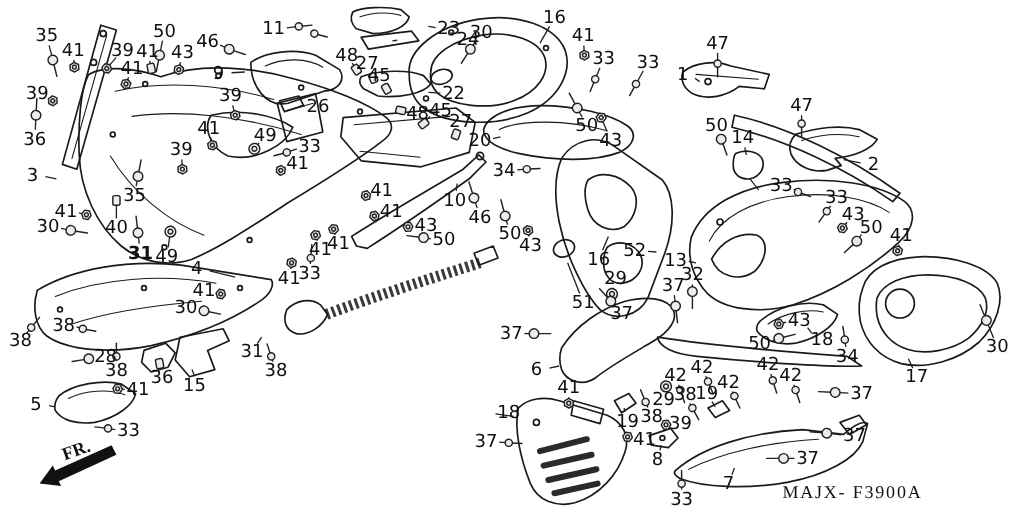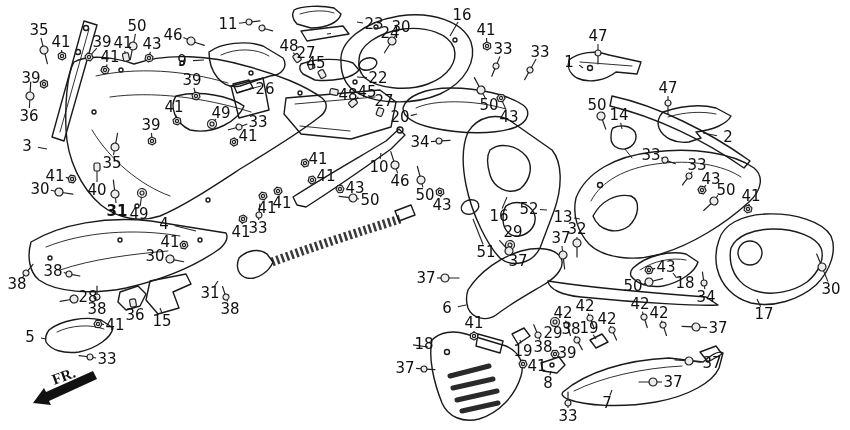--- a/index.html
+++ b/index.html
@@ -552,13 +552,14 @@
       <div class="plabel" style="left: 633px; top: 286px;">50</div>
       <div class="plabel" style="left: 589px; top: 328px;">19</div>
       <div class="plabel" style="left: 571px; top: 329px;">38</div>
       <div class="plabel" style="left: 607px; top: 403px;">7</div>
       <div class="plabel" style="left: 673px; top: 382px;">37</div>
       <div class="plabel" style="left: 712px; top: 363px;">37</div>
       <div class="plabel" style="left: 718px; top: 328px;">37</div>
     </div>
 
   <div class="fr-text">FR.</div>
+  <div class="code-text">MAJX- F3900A</div>
 </div>
 
 </body></html>

